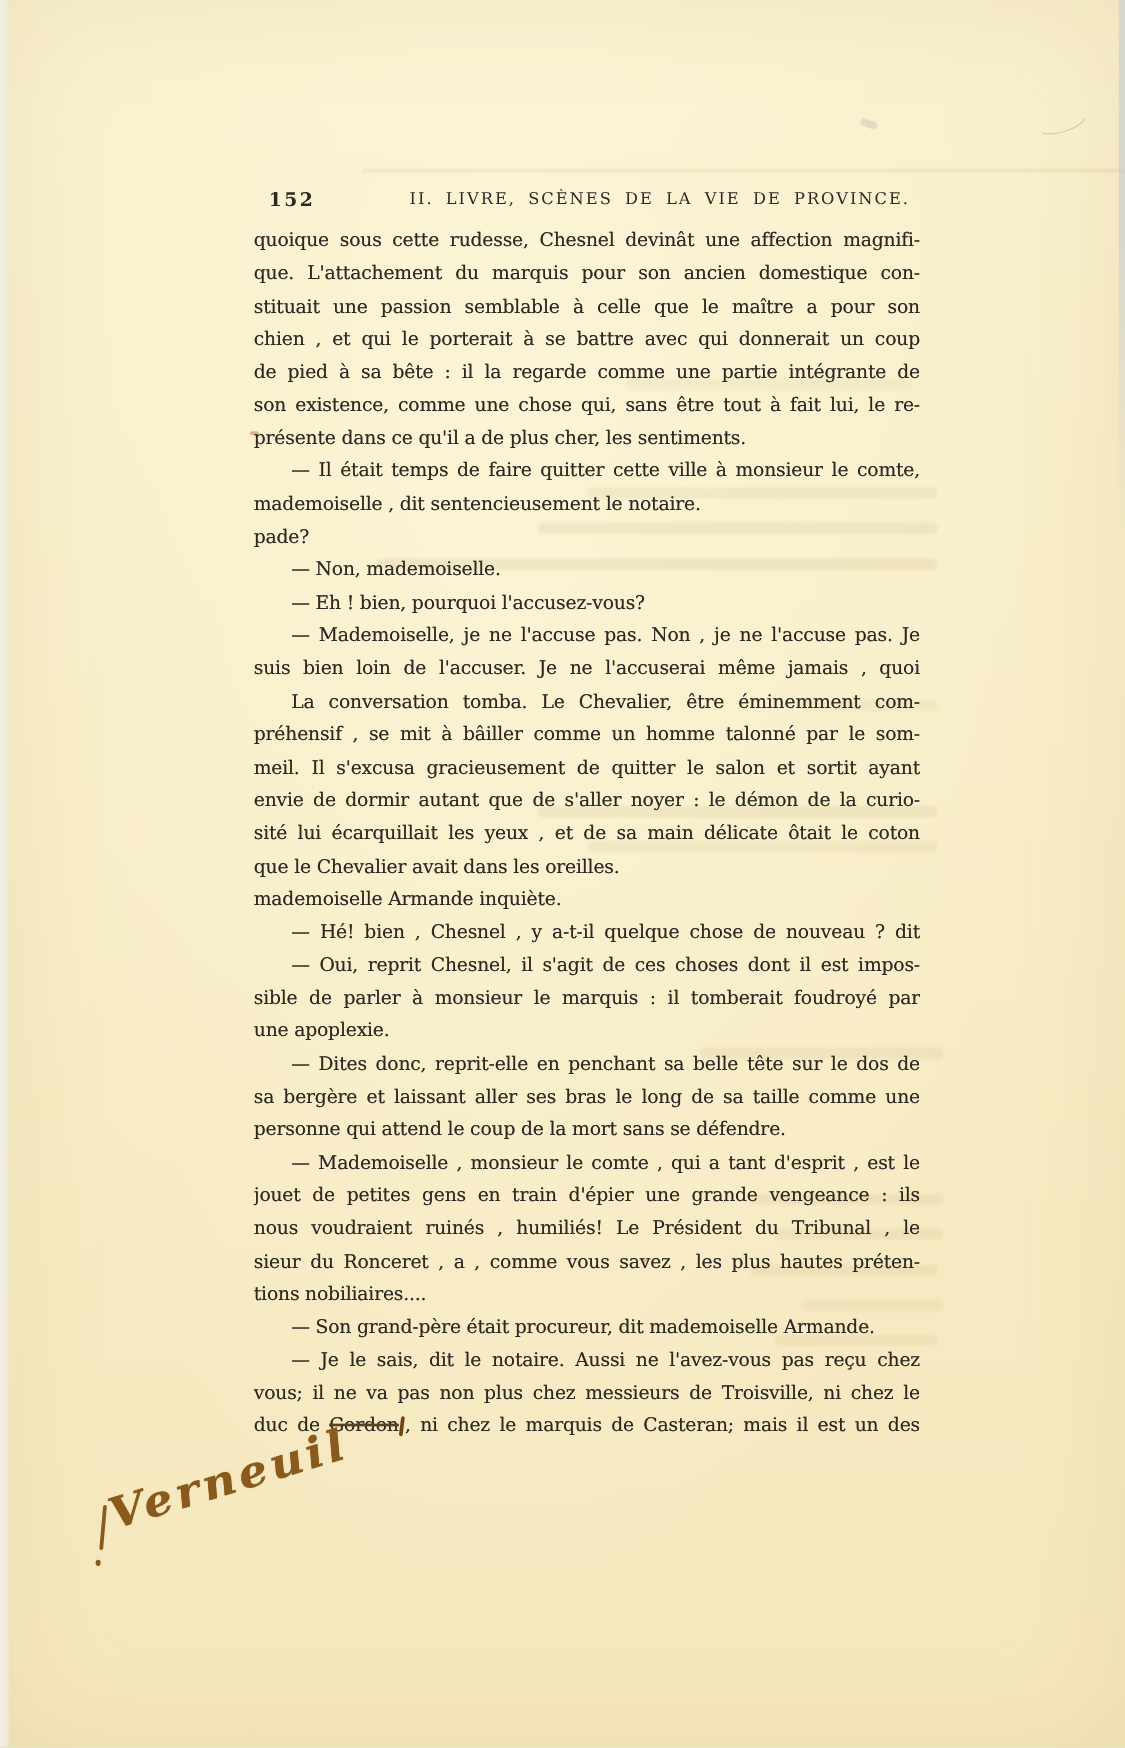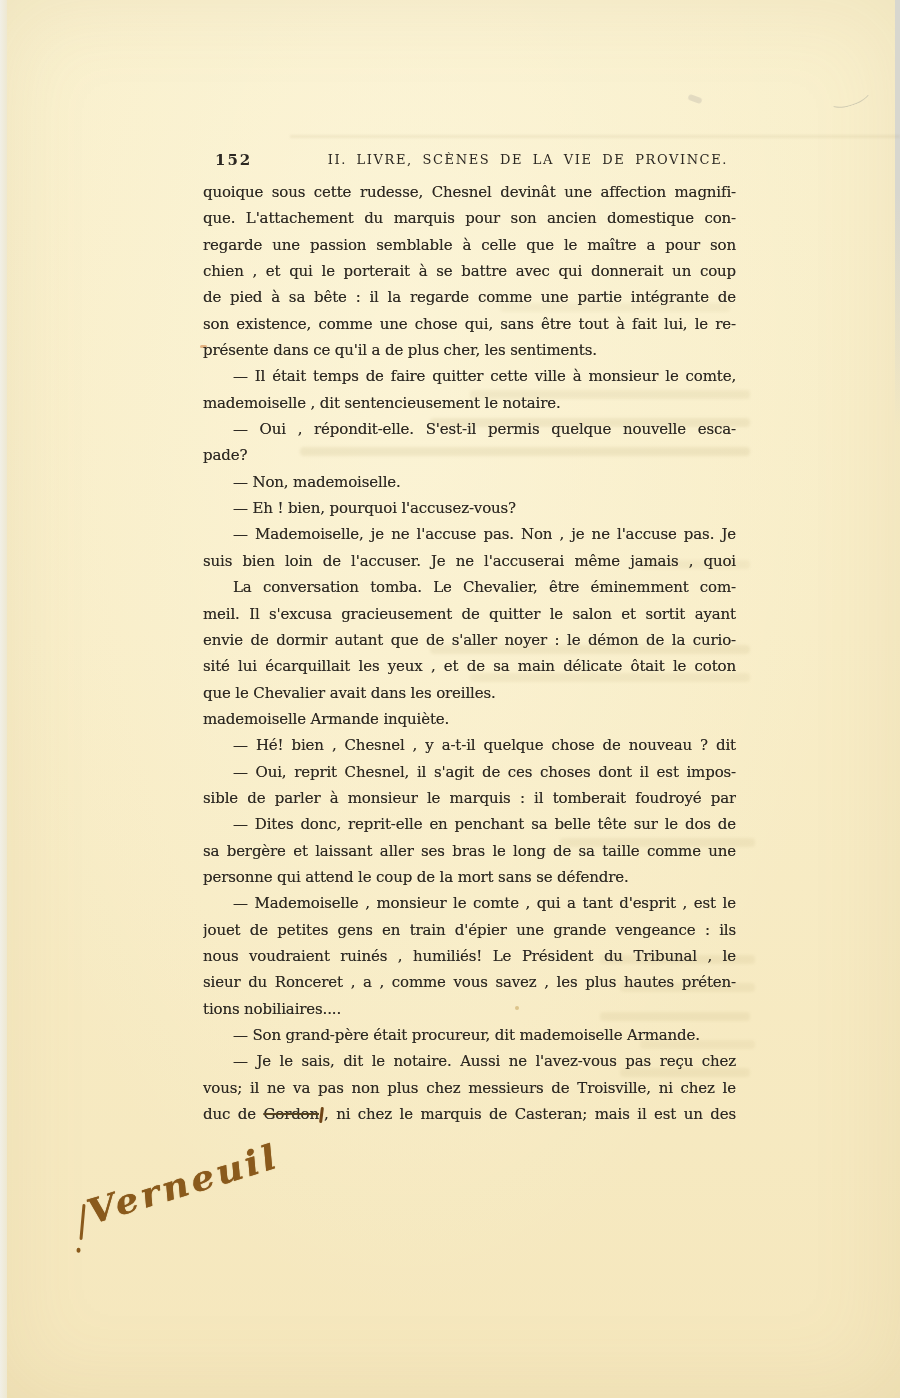--- a/index.html
+++ b/index.html
@@ -100,42 +100,43 @@
   <div class="speck scribble"></div>
 
   <header class="running-head">
     <span class="pagenum">152</span>
     <span class="runtitle">II. LIVRE, SCÈNES DE LA VIE DE PROVINCE.</span>
   </header>
 
   <main class="text-block">
     <div class="ln">quoique sous cette rudesse, Chesnel devinât une affection magnifi-</div>
     <div class="ln">que. L'attachement du marquis pour son ancien domestique con-</div>
-    <div class="ln">regarde une passion semblable à celle que le maître a pour son</div>
+    <div class="ln">stituait une passion semblable à celle que le maître a pour son</div>
     <div class="ln">chien , et qui le porterait à se battre avec qui donnerait un coup</div>
     <div class="ln">de pied à sa bête : il la regarde comme une partie intégrante de</div>
     <div class="ln">son existence, comme une chose qui, sans être tout à fait lui, le re-</div>
     <div class="ln end">présente dans ce qu'il a de plus cher, les sentiments.</div>
     <div class="ln ind">— Il était temps de faire quitter cette ville à monsieur le comte,</div>
     <div class="ln end">mademoiselle , dit sentencieusement le notaire.</div>
-    <div class="ln ind">— Oui , répondit-elle. S'est-il permis quelque nouvelle esca-</div>
     <div class="ln end">pade?</div>
     <div class="ln ind end">— Non, mademoiselle.</div>
     <div class="ln ind end">— Eh ! bien, pourquoi l'accusez-vous?</div>
     <div class="ln ind">— Mademoiselle, je ne l'accuse pas. Non , je ne l'accuse pas. Je</div>
     <div class="ln">suis bien loin de l'accuser. Je ne l'accuserai même jamais , quoi</div>
     <div class="ln ind">La conversation tomba. Le Chevalier, être éminemment com-</div>
+    <div class="ln">préhensif , se mit à bâiller comme un homme talonné par le som-</div>
     <div class="ln">meil. Il s'excusa gracieusement de quitter le salon et sortit ayant</div>
     <div class="ln">envie de dormir autant que de s'aller noyer : le démon de la curio-</div>
     <div class="ln">sité lui écarquillait les yeux , et de sa main délicate ôtait le coton</div>
     <div class="ln end">que le Chevalier avait dans les oreilles.</div>
     <div class="ln end">mademoiselle Armande inquiète.</div>
     <div class="ln ind">— Hé! bien , Chesnel , y a-t-il quelque chose de nouveau ? dit</div>
     <div class="ln ind">— Oui, reprit Chesnel, il s'agit de ces choses dont il est impos-</div>
     <div class="ln">sible de parler à monsieur le marquis : il tomberait foudroyé par</div>
+    <div class="ln end">une apoplexie.</div>
     <div class="ln ind">— Dites donc, reprit-elle en penchant sa belle tête sur le dos de</div>
     <div class="ln">sa bergère et laissant aller ses bras le long de sa taille comme une</div>
     <div class="ln end">personne qui attend le coup de la mort sans se défendre.</div>
     <div class="ln ind">— Mademoiselle , monsieur le comte , qui a tant d'esprit , est le</div>
     <div class="ln">jouet de petites gens en train d'épier une grande vengeance : ils</div>
     <div class="ln">nous voudraient ruinés , humiliés! Le Président du Tribunal , le</div>
     <div class="ln">sieur du Ronceret , a , comme vous savez , les plus hautes préten-</div>
     <div class="ln end">tions nobiliaires....</div>
     <div class="ln ind end">— Son grand-père était procureur, dit mademoiselle Armande.</div>
     <div class="ln ind">— Je le sais, dit le notaire. Aussi ne l'avez-vous pas reçu chez</div>

